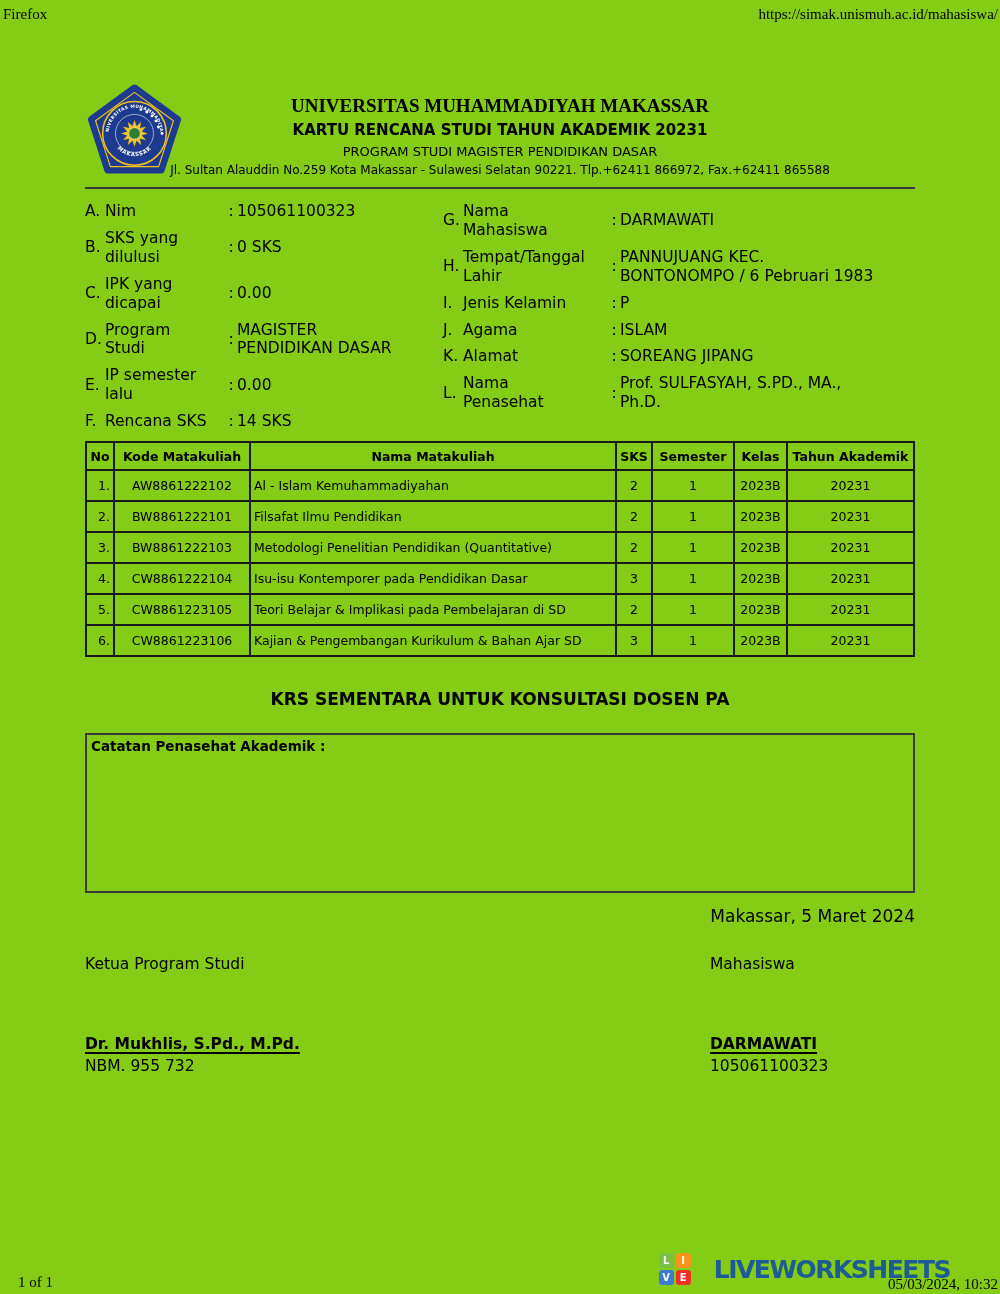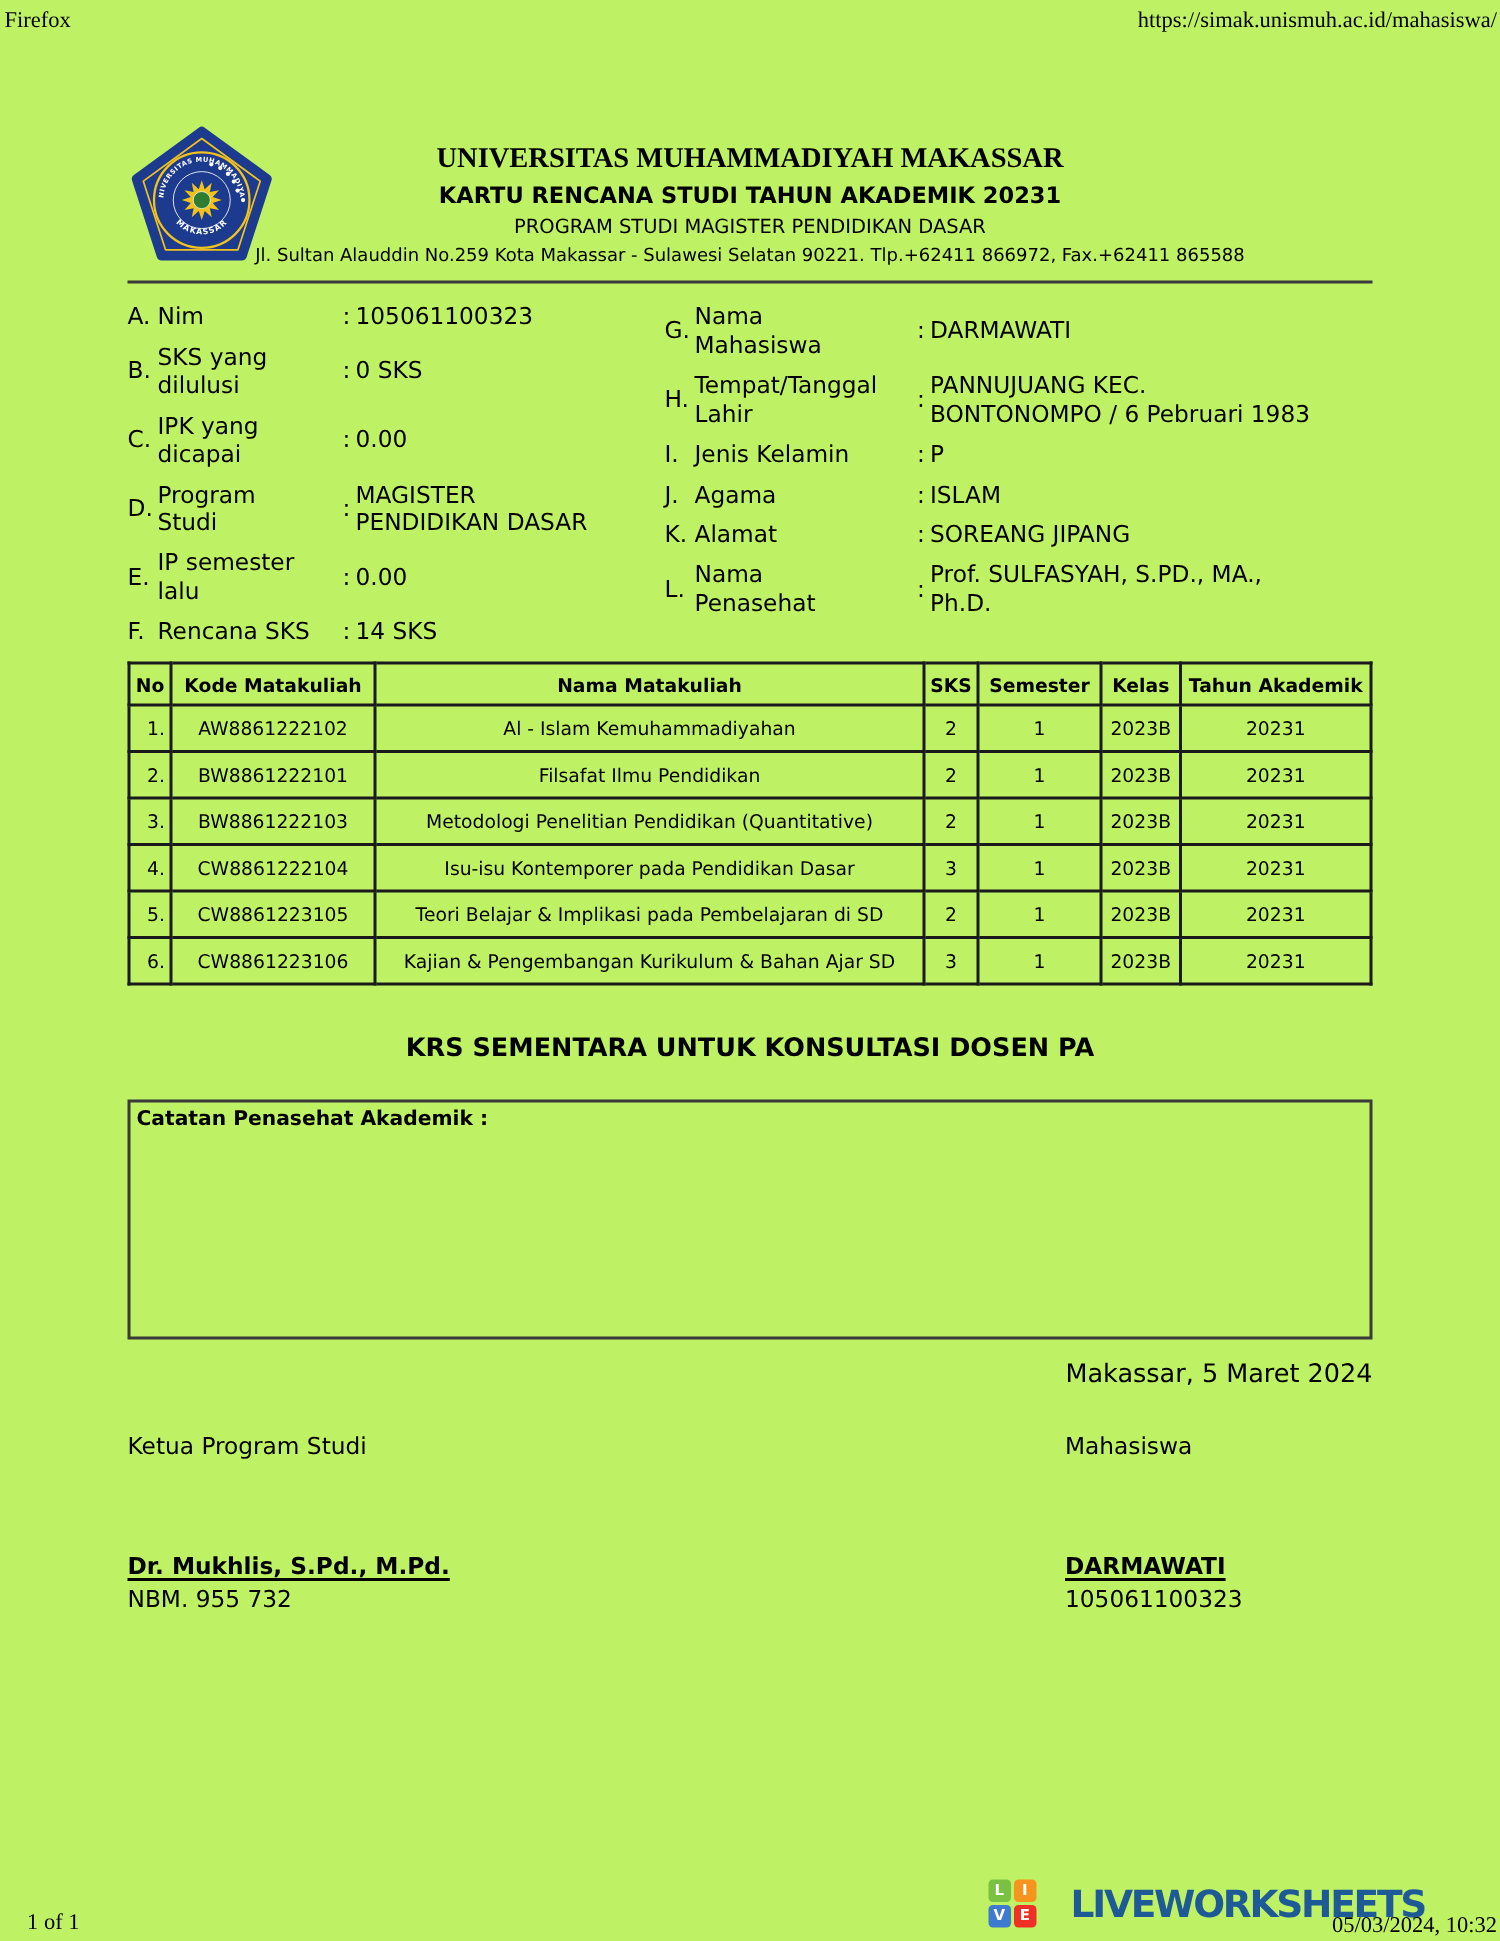--- a/index.html
+++ b/index.html
@@ -1,16 +1,16 @@
 <!DOCTYPE html>
 <html><head>
 <meta charset="utf-8">
 <style>
   html,body{margin:0;padding:0;background:#fff;}
-  .page{position:relative;width:1000px;height:1294px;background:#bef264;overflow:hidden;
+  .page{position:relative;width:1000px;height:1294px;background:#84cc16;overflow:hidden;
         font-family:"DejaVu Sans",sans-serif;color:#000;}
   
   .print-header{position:absolute;top:6px;left:3px;right:2px;display:flex;justify-content:space-between;
         font-family:"Liberation Serif",serif;font-size:15px;color:#000;}
   .print-footer-page{position:absolute;left:18px;bottom:3px;font-family:"Liberation Serif",serif;font-size:15px;}
   .print-footer-date{position:absolute;right:2px;bottom:1px;font-family:"Liberation Serif",serif;font-size:15px;}
   
   .lws{position:absolute;right:50px;bottom:9px;display:flex;align-items:center;gap:3px;}
   .lws-grid{display:grid;grid-template-columns:15px 15px;grid-template-rows:15px 15px;gap:2px;}
   .lws-sq{border-radius:3px;color:#fff;font-size:10px;font-weight:bold;display:flex;align-items:center;justify-content:center;line-height:1;}
@@ -36,21 +36,21 @@
   .col-right .info-label{flex:none;width:145px;white-space:pre-line;}
   .info-colon{flex:none;width:12px;text-align:center;}
   .info-value{white-space:pre-line;}
   
   table.courses{width:100%;border-collapse:collapse;margin-top:6px;table-layout:fixed;border-radius:25px;}
   table.courses th,table.courses td{border:2px solid #1a1a1a;font-size:12.5px;padding:0 3px;}
   table.courses th{height:26px;font-weight:bold;text-align:center;}
   table.courses td{height:29px;}
   td.c-no{text-align:right;padding-right:4px;}
   td.c-kode{text-align:center;}
-  td.c-nama{text-align:center;padding-left:5px;}
+  td.c-nama{text-align:left;padding-left:5px;}
   td.c-mid{text-align:center;}
   
   .section-title{margin-top:32px;text-align:center;font-size:17px;font-weight:bold;}
   .notes-box{margin-top:24px;height:160px;border:2px solid #3a3a3a;box-sizing:border-box;}
   .notes-label{font-size:13.5px;font-weight:bold;padding:3px 4px;}
   
   .place-date{margin-top:13px;text-align:right;font-size:17px;}
   .sig-roles,.sig-names,.sig-ids{display:flex;font-size:15.5px;}
   .sig-roles{margin-top:29px;}
   .sig-names{margin-top:62px;}

